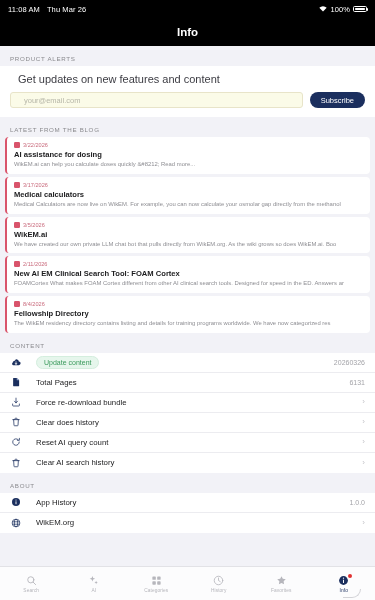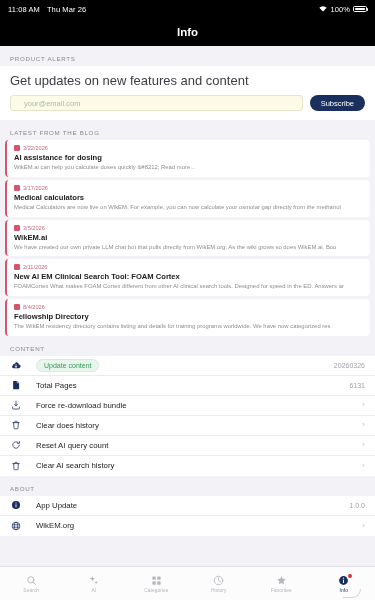--- a/index.html
+++ b/index.html
@@ -36,21 +36,21 @@
   
   .content { flex: 1 1 auto; overflow-y: auto; background: #f2f2f7; }
 
   .section-head {
     font-size: 6.2px; letter-spacing: .7px; color: #8a8a8e;
     padding: 9px 10px 4px 10px; text-transform: uppercase;
   }
 
   
   .alerts-block { background:#fff; padding: 7px 10px 9px 10px; }
-  .alerts-sub { font-size: 13px; color:#3c3c43; margin-bottom: 7px; }
+  .alerts-sub { font-size: 11px; color:#3c3c43; margin-bottom: 7px; margin-left: 8px; }
   .subscribe-row { display:flex; gap:7px; align-items:center; }
   .email-input {
     flex:1 1 auto; height: 16px; border:.7px solid #e8e4c9;
     background:#fbfbe8; border-radius: 3px; padding: 0 13px;
     font-size: 7.5px; color:#9a9a90; font-family:"Liberation Sans", sans-serif;
     outline:none;
   }
   .email-input::placeholder { color:#b6b6a8; }
   .subscribe-btn {
     background:#1b2f5e; color:#fff; border:none; border-radius:8px;
@@ -271,21 +271,21 @@
     <div class="section-head">ABOUT</div>
     <div class="rows" id="about-rows">
         <div class="row">
           <span class="row-icon">
             <svg width="10" height="10" viewBox="0 0 16 16">
               <circle cx="8" cy="8" r="6.4" fill="#1b2f5e"></circle>
               <rect x="7.3" y="6.7" width="1.4" height="5" rx=".6" fill="#fff"></rect>
               <circle cx="8" cy="4.7" r=".9" fill="#fff"></circle>
             </svg>
           </span>
-          <span class="row-label">App Update</span>
+          <span class="row-label">App History</span>
           <span class="row-value">1.0.0</span>
         </div>
         <div class="row">
           <span class="row-icon">
             <svg width="10" height="10" viewBox="0 0 16 16" fill="none" stroke="#1b2f5e" stroke-width="1.15">
               <circle cx="8" cy="8" r="6.2"></circle>
               <ellipse cx="8" cy="8" rx="2.7" ry="6.2"></ellipse>
               <path d="M1.9 6.1h12.2M1.9 9.9h12.2"></path>
             </svg>
           </span>

